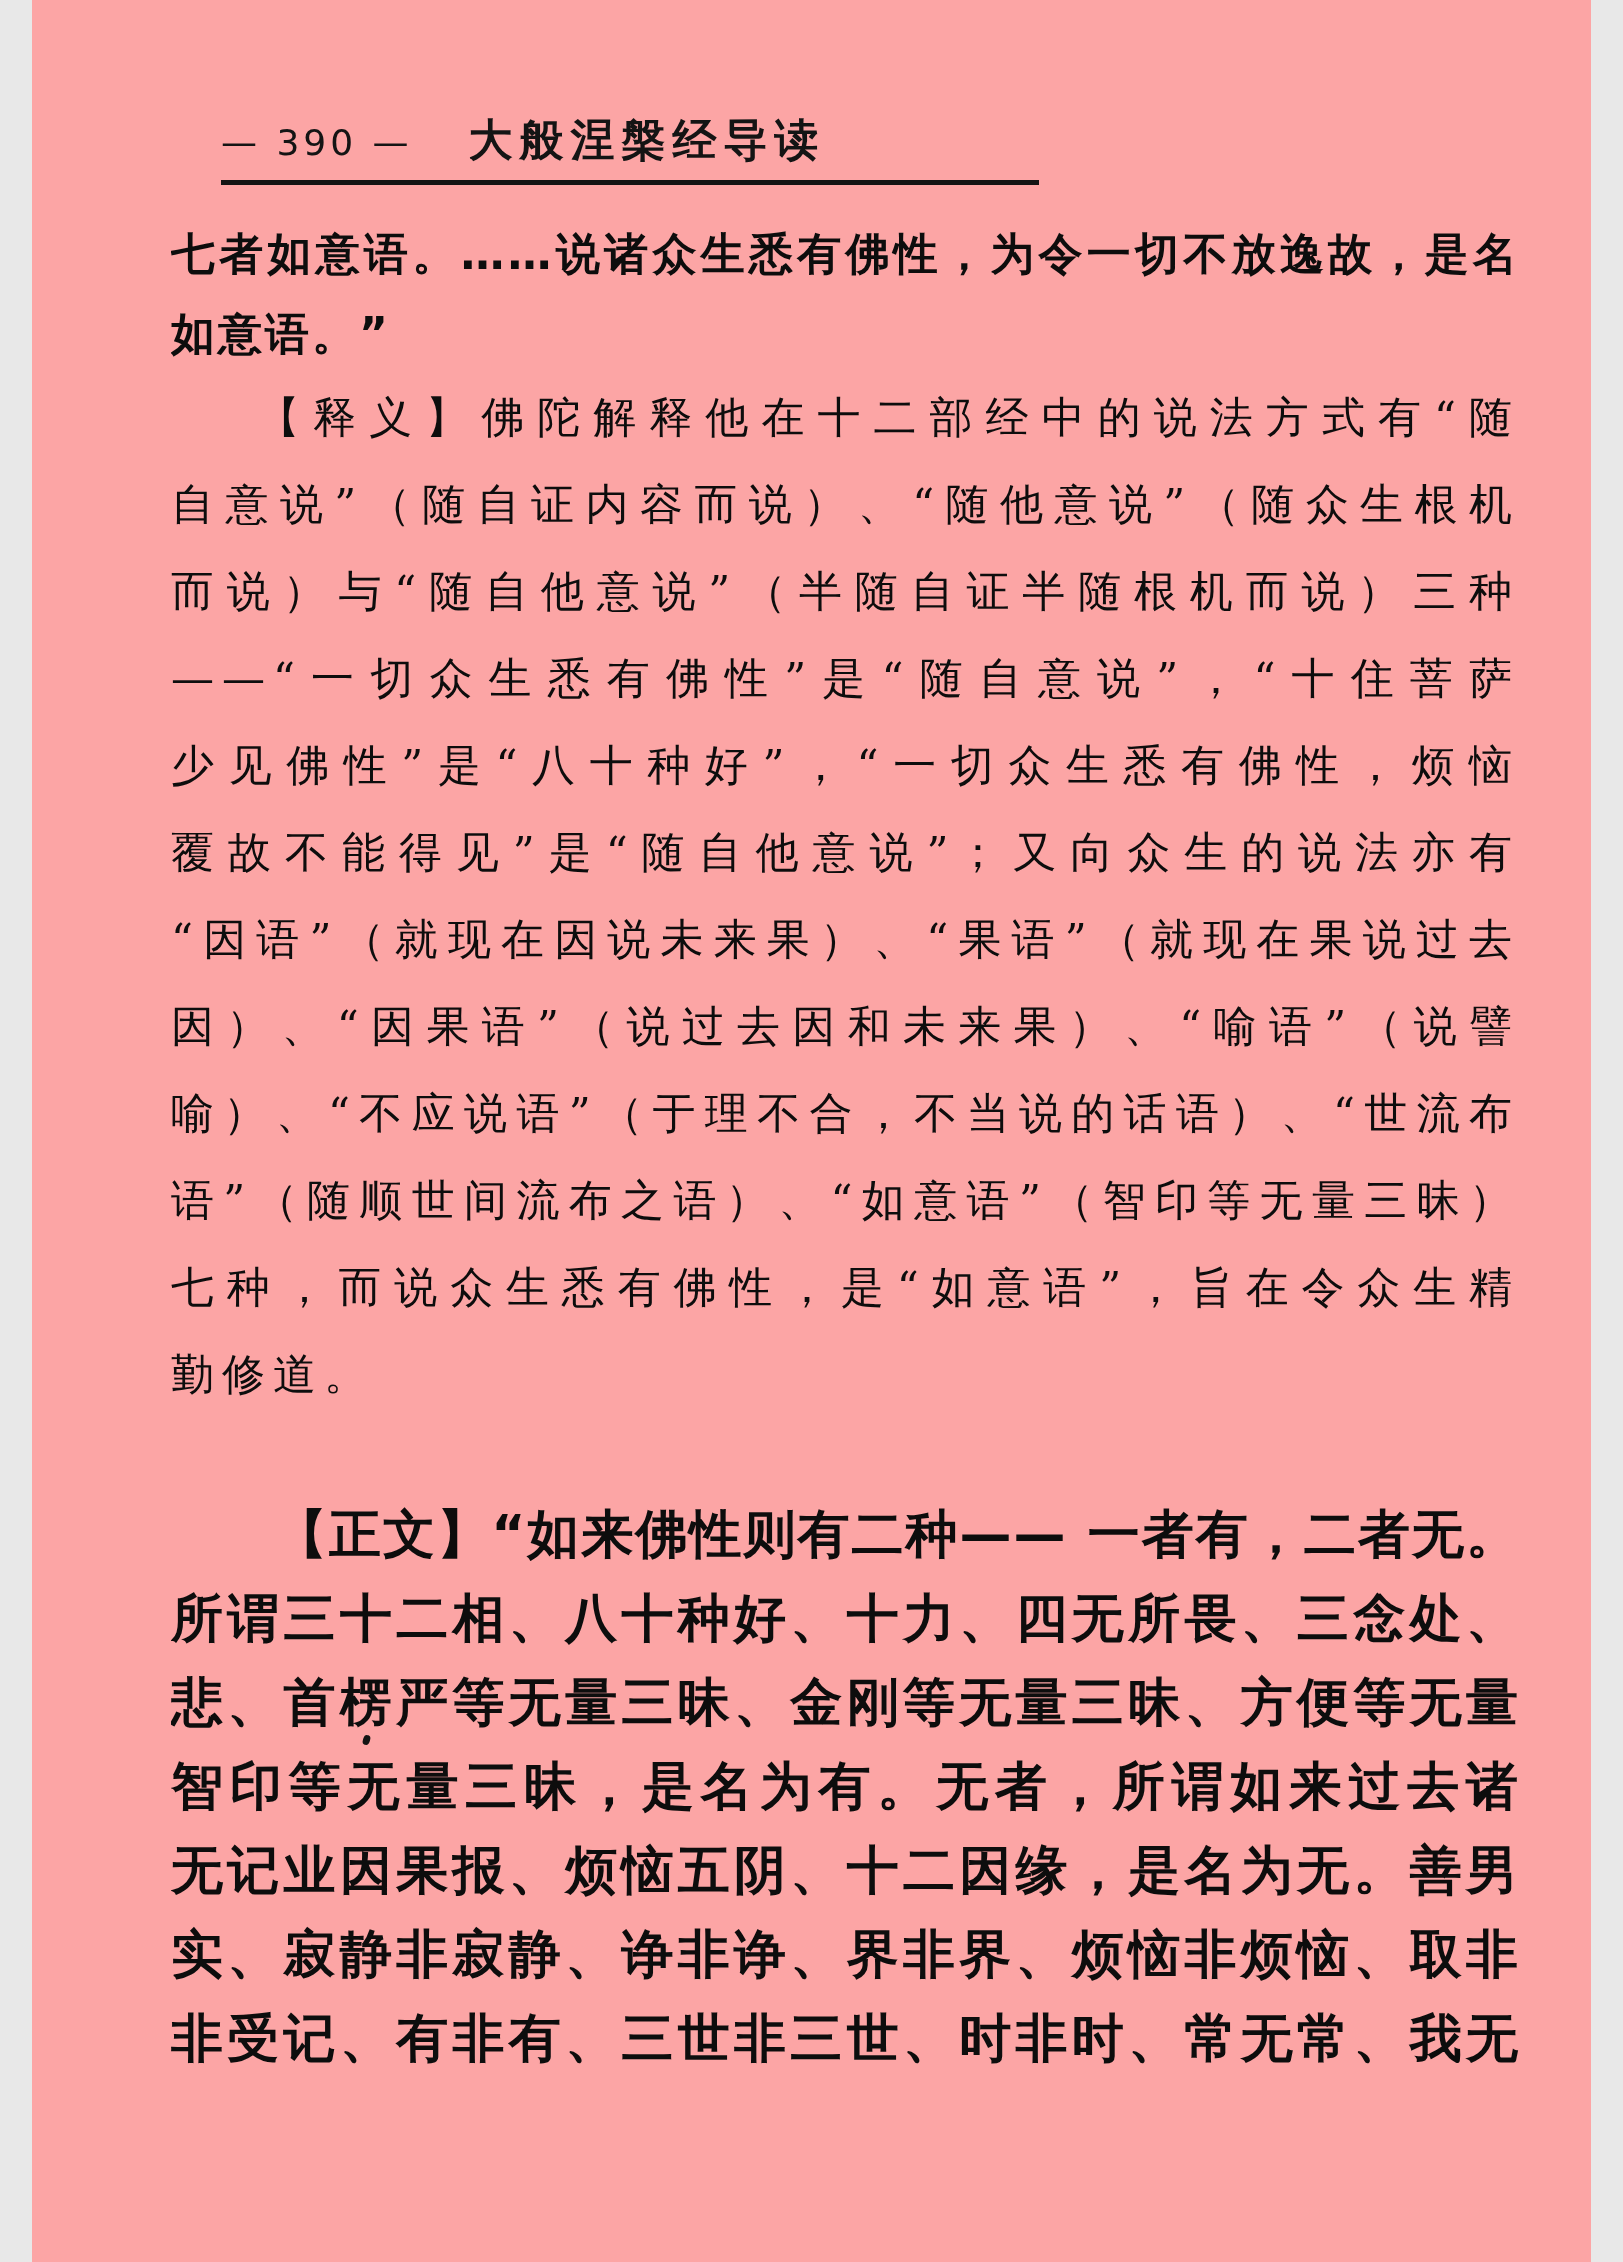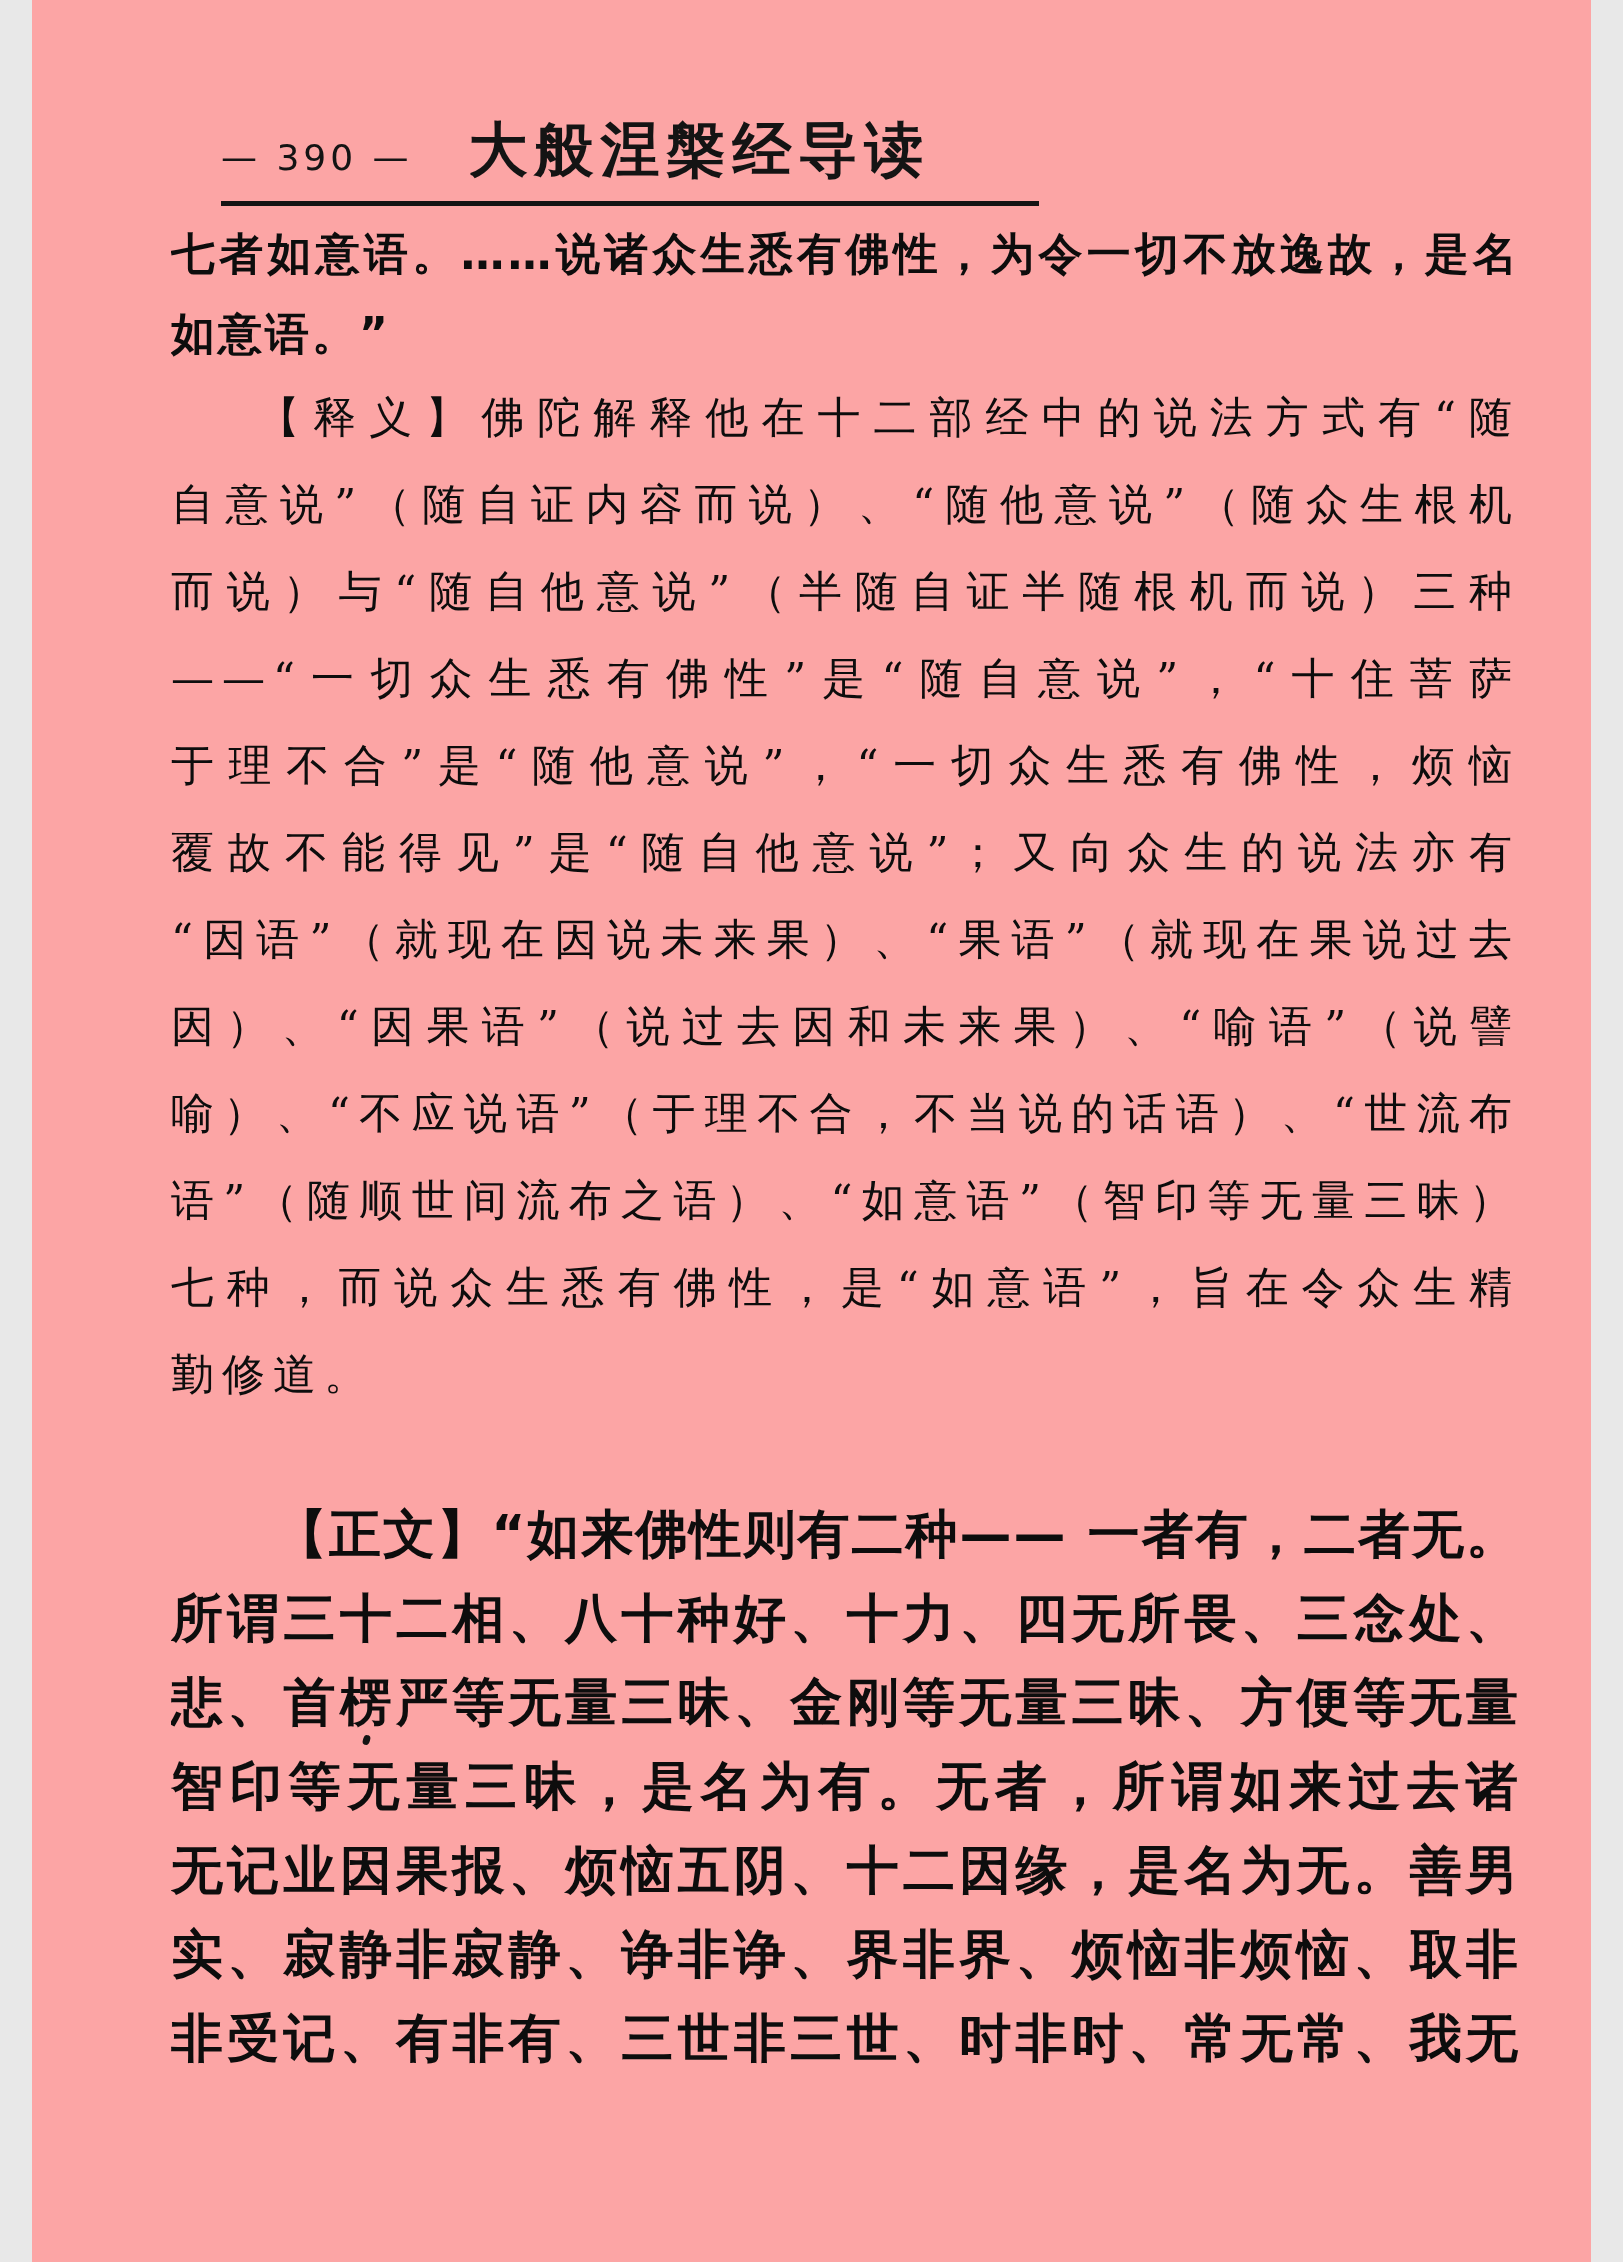--- a/index.html
+++ b/index.html
@@ -32,21 +32,21 @@
     white-space: nowrap;
   }
   .page-marker {
     font-family: "DejaVu Sans", sans-serif;
     font-size: 36px;
     font-weight: 400;
     letter-spacing: 4px;
   }
   .book-title {
     font-family: "DejaVu Sans", sans-serif;
-    font-size: 59px;
+    font-size: 44px;
     font-weight: 700;
     letter-spacing: 7px;
     text-align: center;
   }
 
   
   .page-body {
     position: absolute;
     left: 139px;
     top: 214px;
@@ -122,21 +122,21 @@
   <main class="page-body" id="body-root">
       <div class="para">
         <div class="line">七者如意语。……说诸众生悉有佛性，为令一切不放逸故，是名</div>
         <div class="line para-last">如意语。”</div>
       </div>
       <div class="para">
         <div class="line">【释义】佛陀解释他在十二部经中的说法方式有“随</div>
         <div class="line">自意说”（随自证内容而说）、“随他意说”（随众生根机</div>
         <div class="line">而说）与“随自他意说”（半随自证半随根机而说）三种</div>
         <div class="line">——“一切众生悉有佛性”是“随自意说”，“十住菩萨</div>
-        <div class="line">于理不合”是“随他意说”，“一切众生悉有佛性，烦恼</div>
+        <div class="line">少见佛性”是“八十种好”，“一切众生悉有佛性，烦恼</div>
         <div class="line">覆故不能得见”是“随自他意说”；又向众生的说法亦有</div>
         <div class="line">“因语”（就现在因说未来果）、“果语”（就现在果说过去</div>
         <div class="line">因）、“因果语”（说过去因和未来果）、“喻语”（说譬</div>
         <div class="line">喻）、“不应说语”（于理不合，不当说的话语）、“世流布</div>
         <div class="line">语”（随顺世间流布之语）、“如意语”（智印等无量三昧）</div>
         <div class="line">七种，而说众生悉有佛性，是“如意语”，旨在令众生精</div>
         <div class="line para-last">勤修道。</div>
       </div>
       <div class="para">
         <div class="line">【正文】“如来佛性则有二种—— 一者有，二者无。有者，</div>

